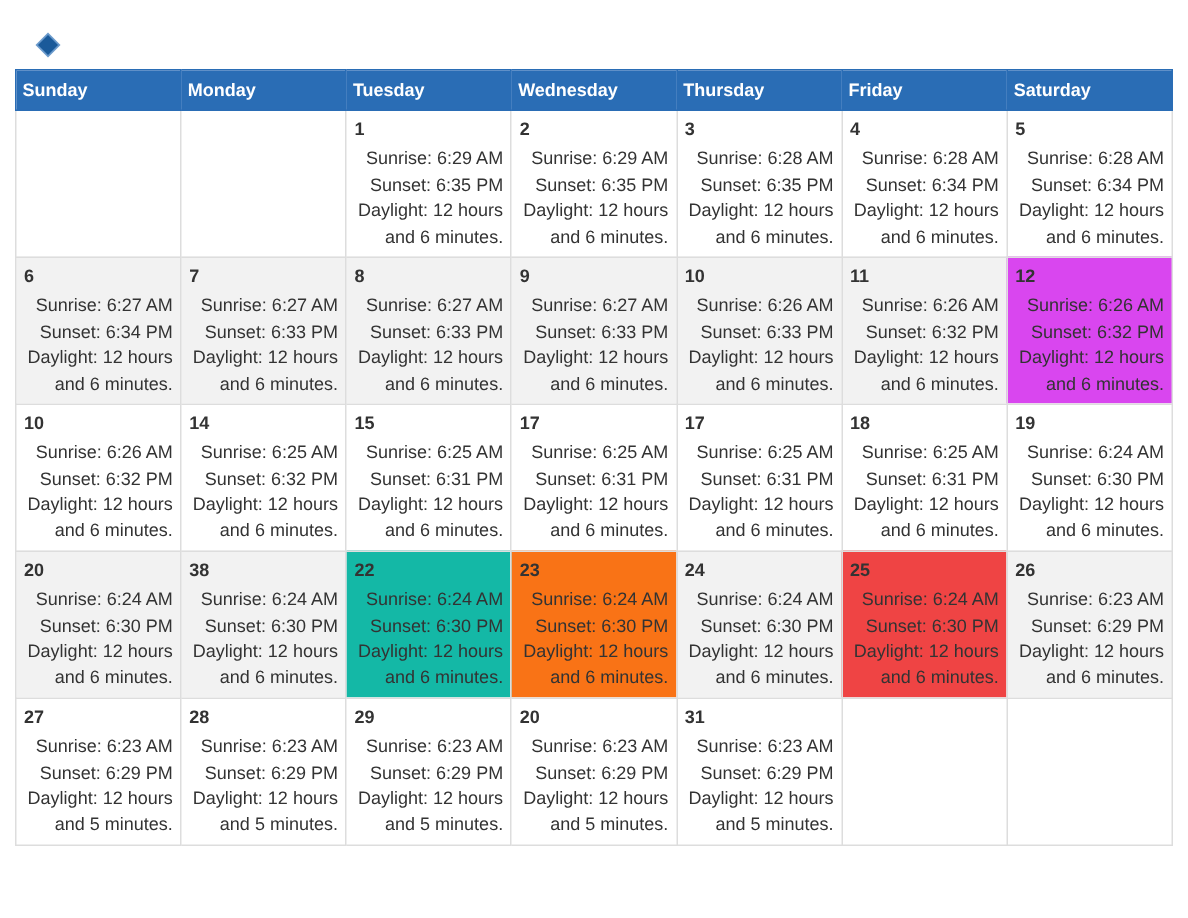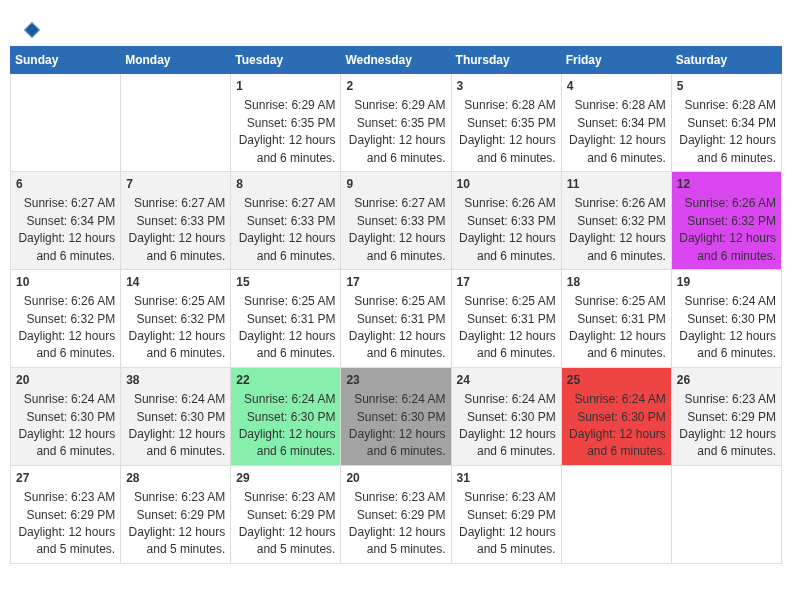--- a/index.html
+++ b/index.html
@@ -255,27 +255,27 @@
           <div class="day-info" style="white-space: pre-line;">Sunrise: 6:24 AM
 Sunset: 6:30 PM
 Daylight: 12 hours and 6 minutes.</div>
         </td>
         <td style="background: rgb(242, 242, 242);">
           <span class="day-num">38</span>
           <div class="day-info" style="white-space: pre-line;">Sunrise: 6:24 AM
 Sunset: 6:30 PM
 Daylight: 12 hours and 6 minutes.</div>
         </td>
-        <td style="background: #86efac;">
+        <td style="background: #14b8a6;">
           <span class="day-num">22</span>
           <div class="day-info" style="white-space: pre-line;">Sunrise: 6:24 AM
 Sunset: 6:30 PM
 Daylight: 12 hours and 6 minutes.</div>
         </td>
-        <td style="background: #a3a3a3;">
+        <td style="background: #f97316;">
           <span class="day-num">23</span>
           <div class="day-info" style="white-space: pre-line;">Sunrise: 6:24 AM
 Sunset: 6:30 PM
 Daylight: 12 hours and 6 minutes.</div>
         </td>
         <td style="background: rgb(242, 242, 242); margin-top: 18px;">
           <span class="day-num">24</span>
           <div class="day-info" style="white-space: pre-line;">Sunrise: 6:24 AM
 Sunset: 6:30 PM
 Daylight: 12 hours and 6 minutes.</div>

